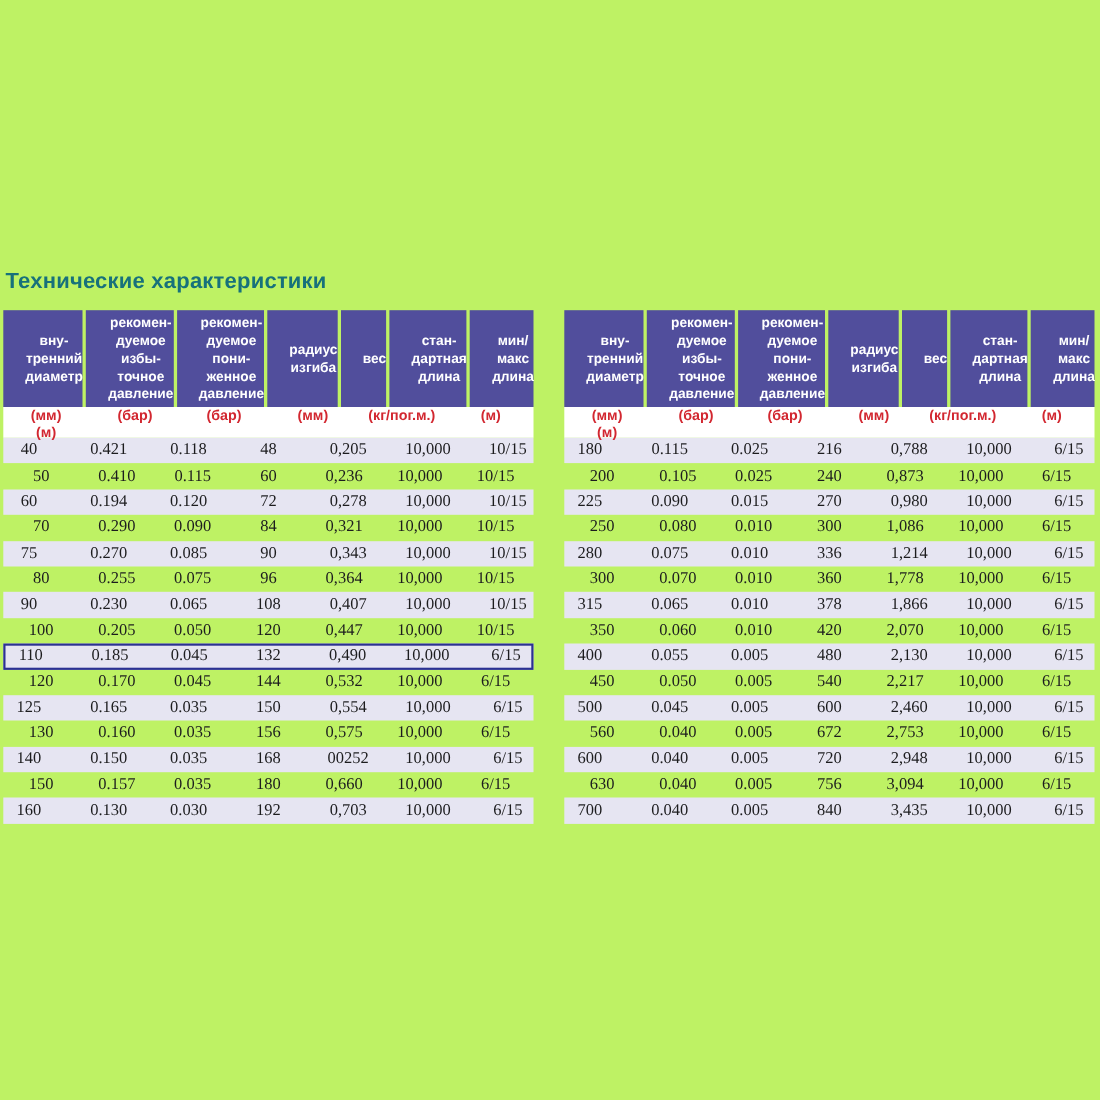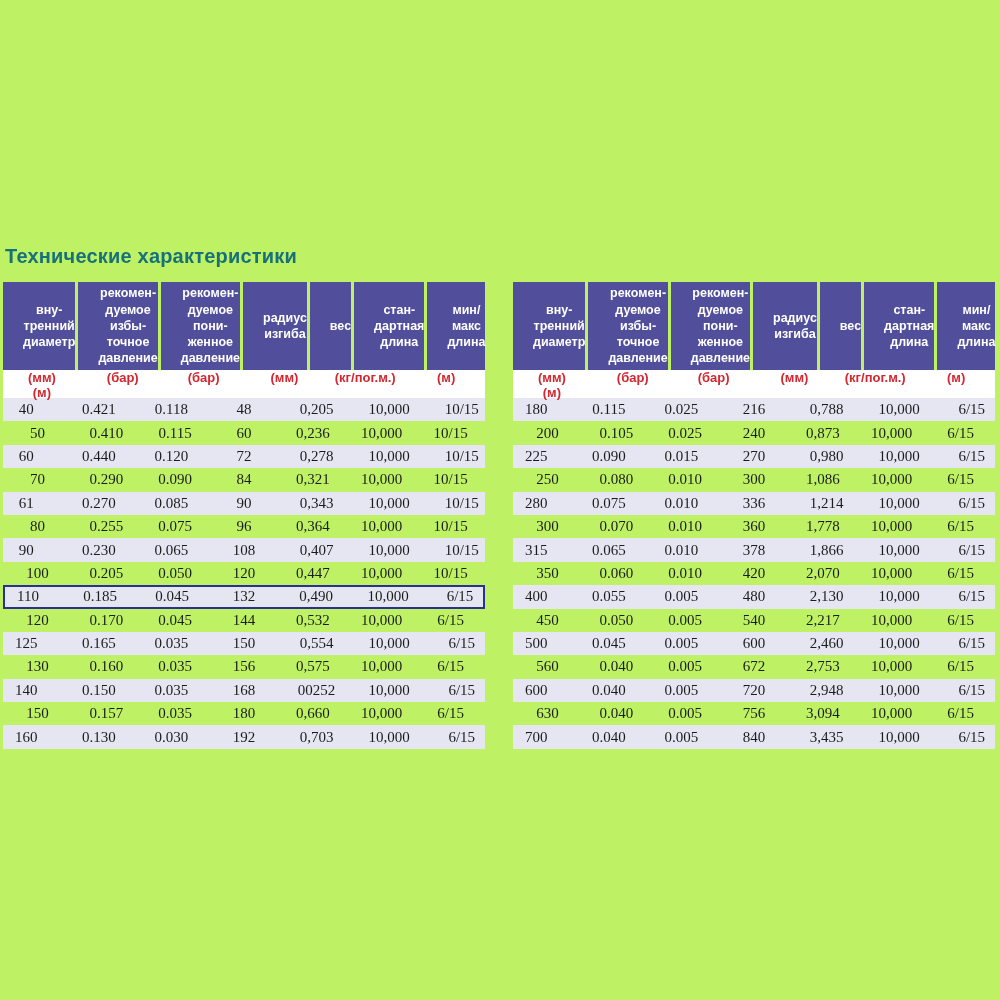--- a/index.html
+++ b/index.html
@@ -138,38 +138,38 @@
           <div class="td">50</div>
           <div class="td">0.410</div>
           <div class="td">0.115</div>
           <div class="td">60</div>
           <div class="td">0,236</div>
           <div class="td">10,000</div>
           <div class="td">10/15</div>
         </div>
         <div class="trow stripe">
           <div class="td">60</div>
-          <div class="td">0.440</div>
+          <div class="td">0.194</div>
           <div class="td">0.120</div>
           <div class="td">72</div>
           <div class="td">0,278</div>
           <div class="td">10,000</div>
           <div class="td">10/15</div>
         </div>
         <div class="trow">
           <div class="td">70</div>
           <div class="td">0.290</div>
           <div class="td">0.090</div>
           <div class="td">84</div>
           <div class="td">0,321</div>
           <div class="td">10,000</div>
           <div class="td">10/15</div>
         </div>
         <div class="trow stripe">
-          <div class="td">61</div>
+          <div class="td">75</div>
           <div class="td">0.270</div>
           <div class="td">0.085</div>
           <div class="td">90</div>
           <div class="td">0,343</div>
           <div class="td">10,000</div>
           <div class="td">10/15</div>
         </div>
         <div class="trow">
           <div class="td">80</div>
           <div class="td">0.255</div>

